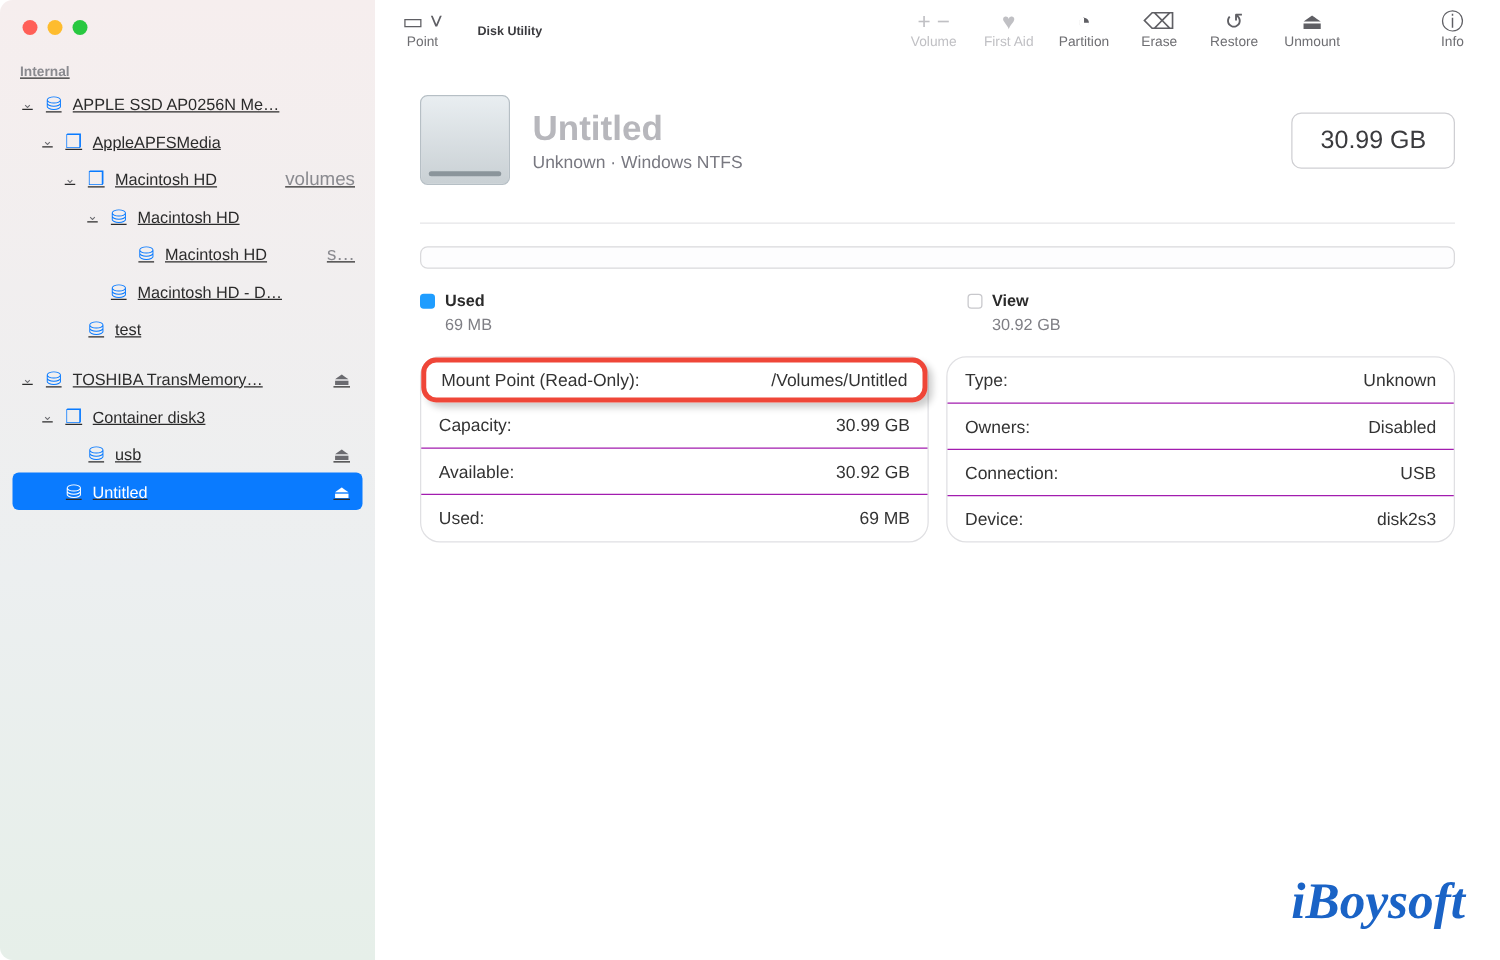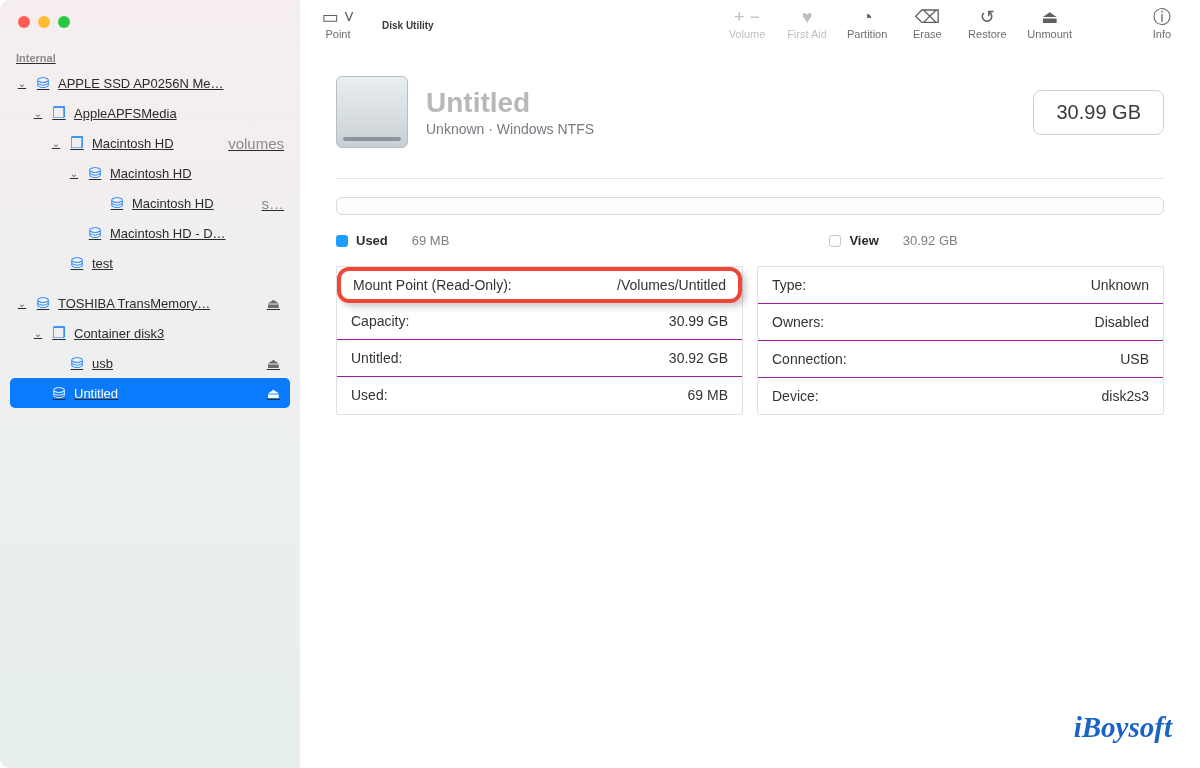--- a/index.html
+++ b/index.html
@@ -36,32 +36,32 @@
 .volhdr { display: flex; align-items: center; gap: 18px; }
 .drive-icon { width: 72px; height: 72px; border-radius: 6px; background: linear-gradient(#e9eef1,#c9d0d4); border: 1px solid #b6bfc5; position: relative; }
 .drive-icon::after { content:""; position:absolute; bottom:6px; left:6px; right:6px; height:4px; background:#8b959b; border-radius:2px;}
 .volhdr .names { flex:1; }
 .volname { font-size: 28px; font-weight: 700; color: #b7b7bc; }
 .volsub { font-size: 14px; color: #787880; margin-top: 2px;}
 .cap-box { border: 1px solid #cfcfd3; border-radius: 8px; padding: 10px 22px; font-size: 20px; color: #3b3b3e;}
 .sep { height:1px; background:#e5e5e8; margin: 30px 0 18px 0;}
 .bar-wrap { border: 1px solid #d9d9dc; border-radius: 6px; height: 18px; margin-bottom: 18px; overflow:hidden; background:#fdfdfe;}
 .legend { display:flex; gap: 380px; }
-.legend-item { display:flex; flex-direction: row; gap: 4px; justify-content: flex-end;}
+.legend-item { display:flex; flex-direction: column; gap: 4px; justify-content: flex-end;}
 .legend-top { display:flex; align-items:center; gap:8px; font-weight:600;}
 .swatch { width:12px; height:12px; border-radius:3px; }
 .swatch.used { background:#1f9dff; } .swatch.free { background:#fff; border:1px solid #c8c8cc;}
 .legend-sub { color:#7e7e84; padding-left: 20px; font-size: 13px;}
 .grid { display:flex; gap: 14px; margin-top: 18px;}
-.col { flex:1; border:1px solid #e0e0e3; border-radius:2px;}
+.col { flex:1; border:1px solid #e0e0e3; border-radius:16px;}
 .row { display:flex; justify-content: space-between; padding: 10px 14px; font-size: 14px; border-bottom: 1px solid #a21caf;}
 .row:last-child { border-bottom: none;}
 .row .k { color:#333; } .row .v { color:#333; }
 .callout { border: 4px solid #ef4638; border-radius: 12px; padding: 6px 12px !important; box-shadow: 4px 4px 6px rgba(0,0,0,0.2); position: relative; z-index: 2;}
-.brand { position:absolute; right: 28px; bottom: 24px; font-family: Georgia, serif; font-size: 29px; font-weight: 800; font-style: italic; color: #1a63c6; }
+.brand { position:absolute; right: 28px; bottom: 24px; font-family: Georgia, serif; font-size: 41px; font-weight: 800; font-style: italic; color: #1a63c6; }
 </style>
 </head>
 <body>
 
 <div class="window">
   <div class="sidebar">
     <div class="traffic">
       <div class="tl red"></div>
       <div class="tl yellow"></div>
       <div class="tl green"></div>
@@ -209,21 +209,21 @@
         <div class="col" id="col-left">
             <div class="row callout">
               <span class="k">Mount Point (Read-Only):</span>
               <span class="v">/Volumes/Untitled</span>
             </div>
             <div class="row">
               <span class="k">Capacity:</span>
               <span class="v">30.99 GB</span>
             </div>
             <div class="row">
-              <span class="k">Untitled:</span>
+              <span class="k">Available:</span>
               <span class="v">30.92 GB</span>
             </div>
             <div class="row">
               <span class="k">Used:</span>
               <span class="v">69 MB</span>
             </div>
           </div>
         <div class="col" id="col-right">
             <div class="row">
               <span class="k">Type:</span>

